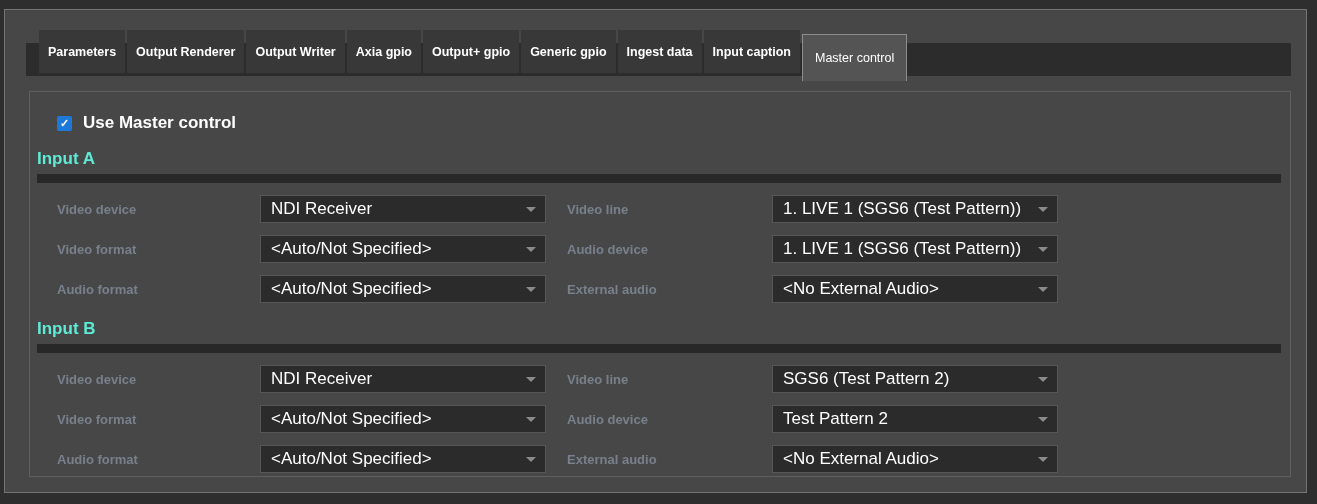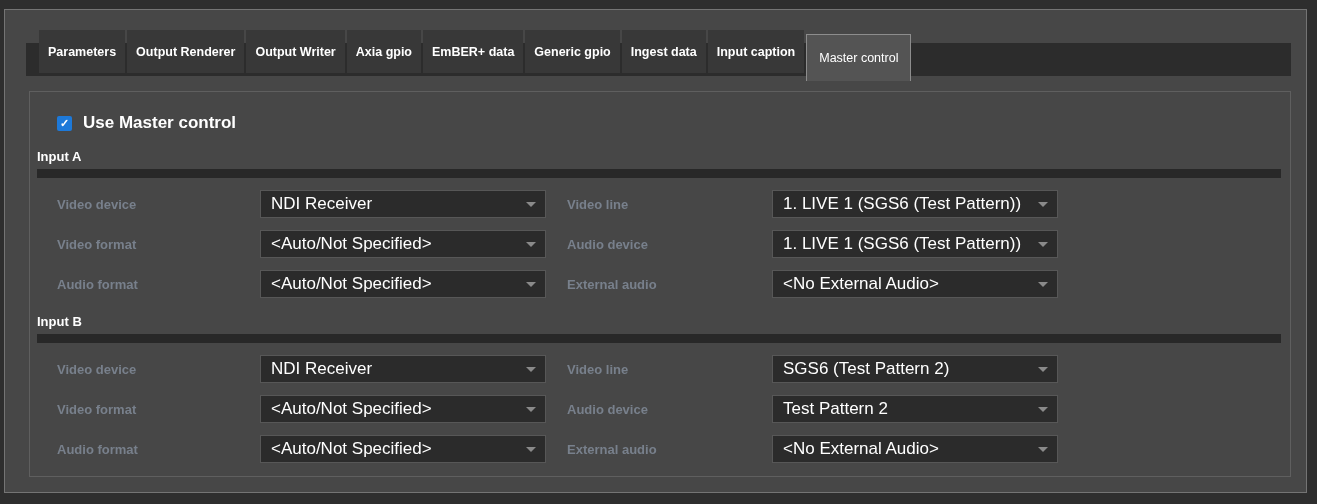--- a/index.html
+++ b/index.html
@@ -39,21 +39,21 @@
     position:absolute; left:24px; top:81px; width:1262px; height:386px;
     border:1px solid #5f5f5f;
   }
   .cb-row { display:flex; align-items:center; margin:21px 0 0 27px; }
   .checkbox {
     width:15px; height:15px; background:#1d79d9; border-radius:2px;
     color:#fff; font-size:11px; font-weight:bold; line-height:15px;
     text-align:center; cursor:pointer;
   }
   .cb-label { margin-left:11px; color:#ffffff; font-weight:bold; font-size:17px; }
-  .sec-title { margin:16px 0 0 7px; color:#ffffff; font-weight:bold; font-size:13px; }
+  .sec-title { margin:16px 0 0 7px; color:#5eead4; font-weight:bold; font-size:17px; }
   .sec-bar { margin:5px 9px 0 7px; height:9px; background:#282828; }
   .frow { display:flex; align-items:center; height:28px; margin:12px 0 0 27px; }
   .flabel { color:#78808c; font-weight:bold; font-size:13px; white-space:nowrap; }
   .flabel.c1 { width:203px; }
   .flabel.c2 { width:205px; margin-left:21px; }
   .dd {
     width:286px; height:28px; background:#2b2b2b; border:1px solid #575757;
     display:flex; align-items:center; position:relative;
     padding:0 26px 0 10px; cursor:pointer;
   }
@@ -70,21 +70,21 @@
 
 <div class="window">
 
   <div class="tabstrip"></div>
 
   <div class="tabs">
     <div class="tab">Parameters</div>
     <div class="tab">Output Renderer</div>
     <div class="tab">Output Writer</div>
     <div class="tab">Axia gpio</div>
-    <div class="tab">EmBER+ data</div>
+    <div class="tab">Output+ gpio</div>
     <div class="tab">Generic gpio</div>
     <div class="tab">Ingest data</div>
     <div class="tab">Input caption</div>
     <div class="tab active">Master control</div>
   </div>
 
   <div class="panel">
 
     <div class="cb-row">
       <div class="checkbox">✓</div>

